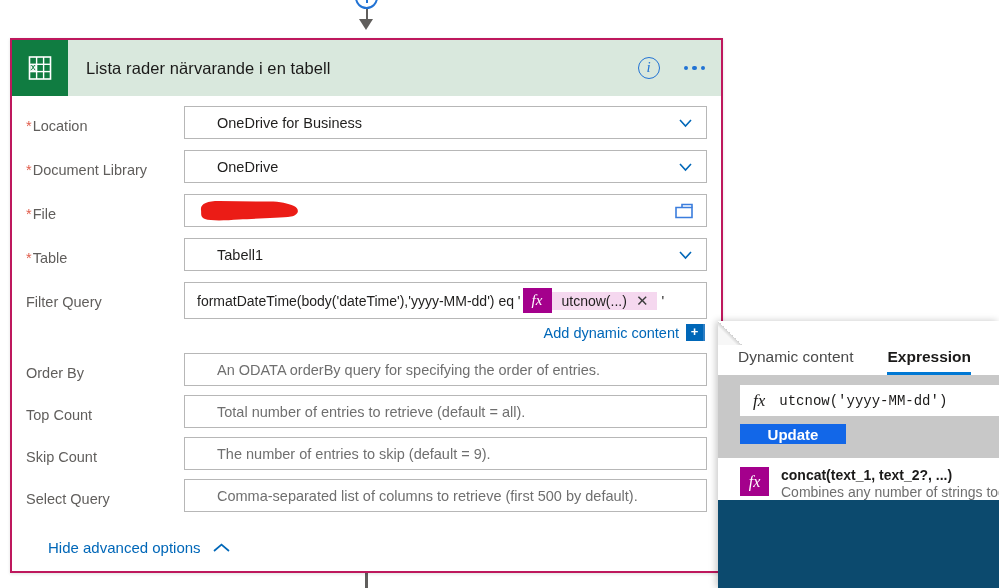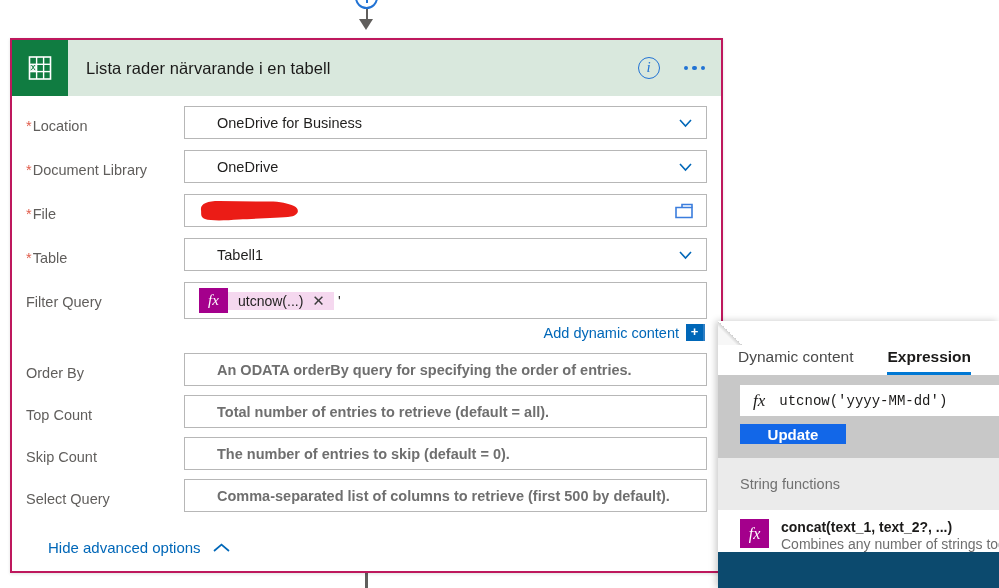--- a/index.html
+++ b/index.html
@@ -184,21 +184,20 @@
     align-items: center;
     padding: 0 10px 0 12px;
     box-sizing: border-box;
     font-size: 14.5px;
     color: #201f1e;
     position: relative;
     overflow: hidden;
   }
   .input-box.placeholder {
     color: #6f6f6f;
-    font-weight: bold;
   }
   .input-value {
     white-space: nowrap;
     overflow: hidden;
     margin-left: 20px;
   }
   .chev {
     position: absolute;
     right: 14px;
     top: 50%;
@@ -551,20 +550,21 @@
               </svg>
           </span>
         </div>
       </div>
     </div>
 
     <div class="form-row">
       <div class="field-label">Filter Query</div>
       <div class="field-ctrl">
         <div class="input-box" id="filter-input">
+          <span id="filter-text">formatDateTime(body('dateTime'),'yyyy-MM-dd') eq '</span>
           <span class="expr-chip">
             <span class="fx-badge">fx</span>
             <span class="chip-body">
               <span>utcnow(...)</span>
               <span class="chip-x">✕</span>
             </span>
           </span>
           <span class="quote-tail">'</span>
         </div>
         <div id="add-dynamic-row">
@@ -591,21 +591,21 @@
           <div class="input-box placeholder">
             <span class="input-value">Total number of entries to retrieve (default = all).</span>
           </div>
         </div>
       </div>
 
       <div class="form-row">
         <div class="field-label">Skip Count</div>
         <div class="field-ctrl">
           <div class="input-box placeholder">
-            <span class="input-value">The number of entries to skip (default = 0).</span>
+            <span class="input-value">The number of entries to skip (default = 9).</span>
           </div>
         </div>
       </div>
 
       <div class="form-row">
         <div class="field-label">Select Query</div>
         <div class="field-ctrl">
           <div class="input-box placeholder">
             <span class="input-value">Comma-separated list of columns to retrieve (first 500 by default).</span>
           </div>
@@ -633,23 +633,20 @@
   </div>
 
   <div id="expr-editor-area">
     <div id="expr-input">
       <span id="expr-fx">fx</span>
       <span id="expr-value">utcnow('yyyy-MM-dd')</span>
     </div>
     <button id="update-button">Update</button>
   </div>
 
-  <div id="functions-section">
-    <span id="functions-heading">String functions</span>
-  </div>
 
   <div id="function-list">
     <div class="function-item">
       <span class="fx-square">fx</span>
       <span>
         <div class="fn-name">concat(text_1, text_2?, ...)</div>
         <div class="fn-desc">Combines any number of strings tog</div>
       </span>
     </div>
   </div>

